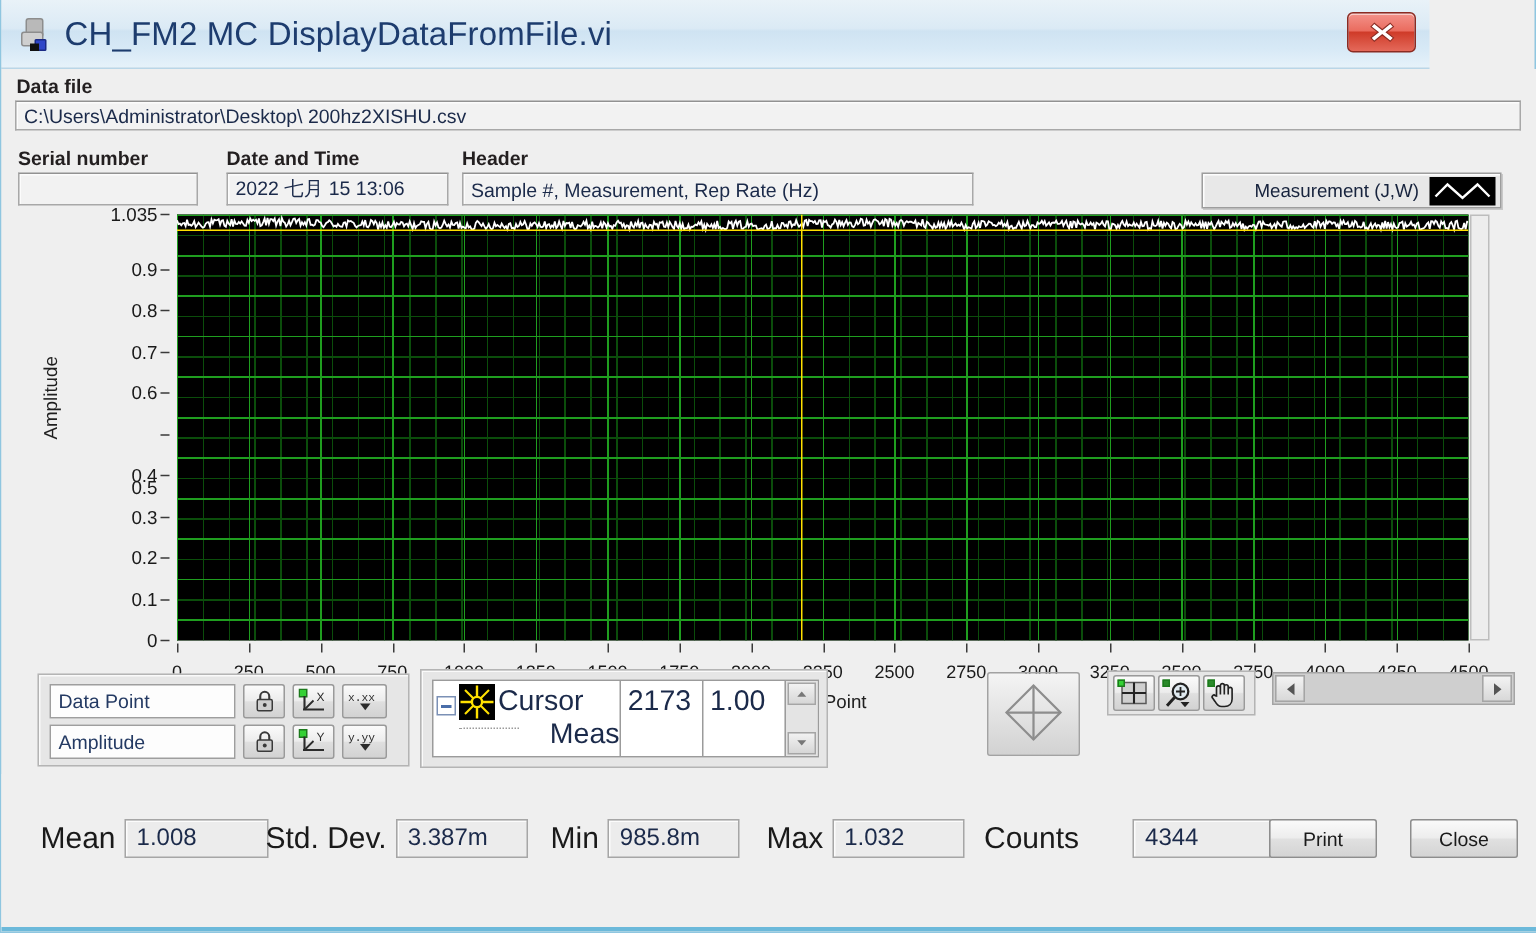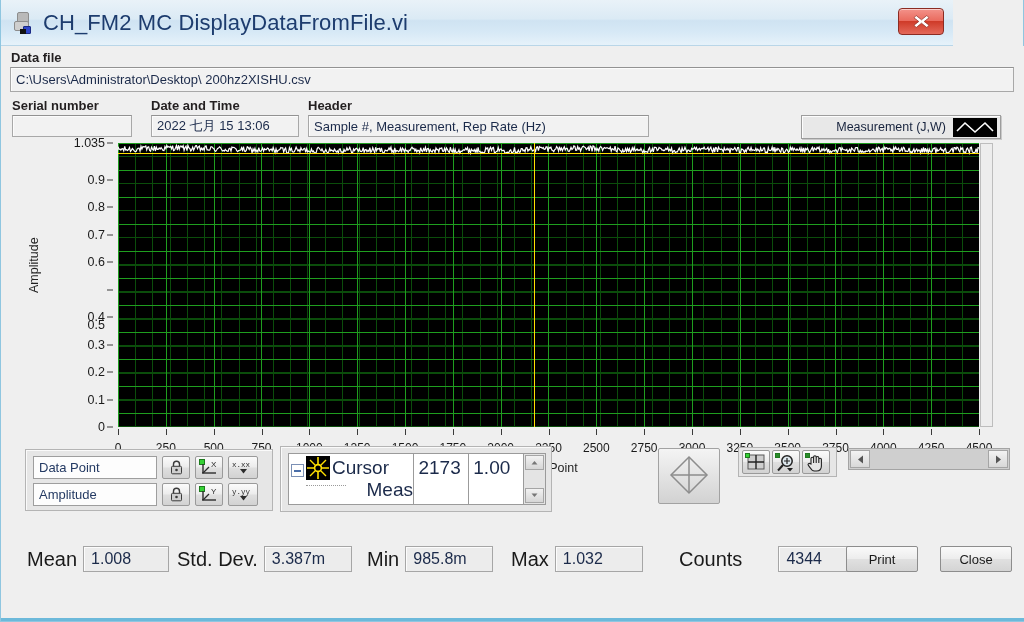--- a/index.html
+++ b/index.html
@@ -72,21 +72,21 @@
     background: #f2f2f2;
     border: 1px solid #a8a8a8;
     border-top-color: #929292;
     font-size: 13px; color: #1b2a4a;
     padding: 2px 5px;
     display: flex; align-items: center;
     box-shadow: inset 1px 1px 0 #fcfcfc;
   }
 
   #datafile-label { position: absolute; left: 10px; top: 4px; }
-  #datafile-field { position: absolute; left: 9px; top: 21px; width: 1004px; height: 25px; }
+  #datafile-field { position: absolute; left: 9px; top: 21px; width: 1004px; height: 20px; }
 
   #serial-label { position: absolute; left: 11px; top: 52px; }
   #serial-field { position: absolute; left: 11px; top: 69px; width: 120px; height: 22px; }
   #datetime-label { position: absolute; left: 150px; top: 52px; }
   #datetime-field { position: absolute; left: 150px; top: 69px; width: 148px; height: 22px; }
   #header-label { position: absolute; left: 307px; top: 52px; }
   #header-field { position: absolute; left: 307px; top: 69px; width: 341px; height: 22px; }
 
   
   #plot-legend {
@@ -527,35 +527,35 @@
       <div class="sb-arrow">
         <svg width="7" height="9" viewBox="0 0 7 9">
             <path d="M1 0.5 V8.5 L6 4.5 Z" fill="#555"></path>
           </svg>
       </div>
     </div>
 
     <div id="statusbar">
       <div class="stat" style="left:26px; top:30px;">
         <span class="stat-label">Mean</span>
-        <span class="stat-value" style="width:86px;">1.008</span>
+        <span class="stat-value" style="width:96px;">1.008</span>
       </div>
       <div class="stat" style="left:176px; top:30px;">
         <span class="stat-label">Std. Dev.</span>
         <span class="stat-value" style="width:88px;">3.387m</span>
       </div>
       <div class="stat" style="left:366px; top:30px;">
         <span class="stat-label">Min</span>
         <span class="stat-value" style="width:88px;">985.8m</span>
       </div>
       <div class="stat" style="left:510px; top:30px;">
         <span class="stat-label">Max</span>
         <span class="stat-value" style="width:88px;">1.032</span>
       </div>
-      <div class="stat" style="left:678px; top:30px;text-align:center;">
+      <div class="stat" style="left:655px; top:30px;text-align:center;">
         <span class="stat-label">Counts</span>
         <span class="stat-value" style="width:92px;margin-left:30px;">4344</span>
       </div>
       <div class="dlgbtn" style="left:845px; top:30px;">Print</div>
       <div class="dlgbtn" style="left:939px; top:30px;">Close</div>
     </div>
 
   </div>
   <div id="bottom-edge"></div>
 </div>

